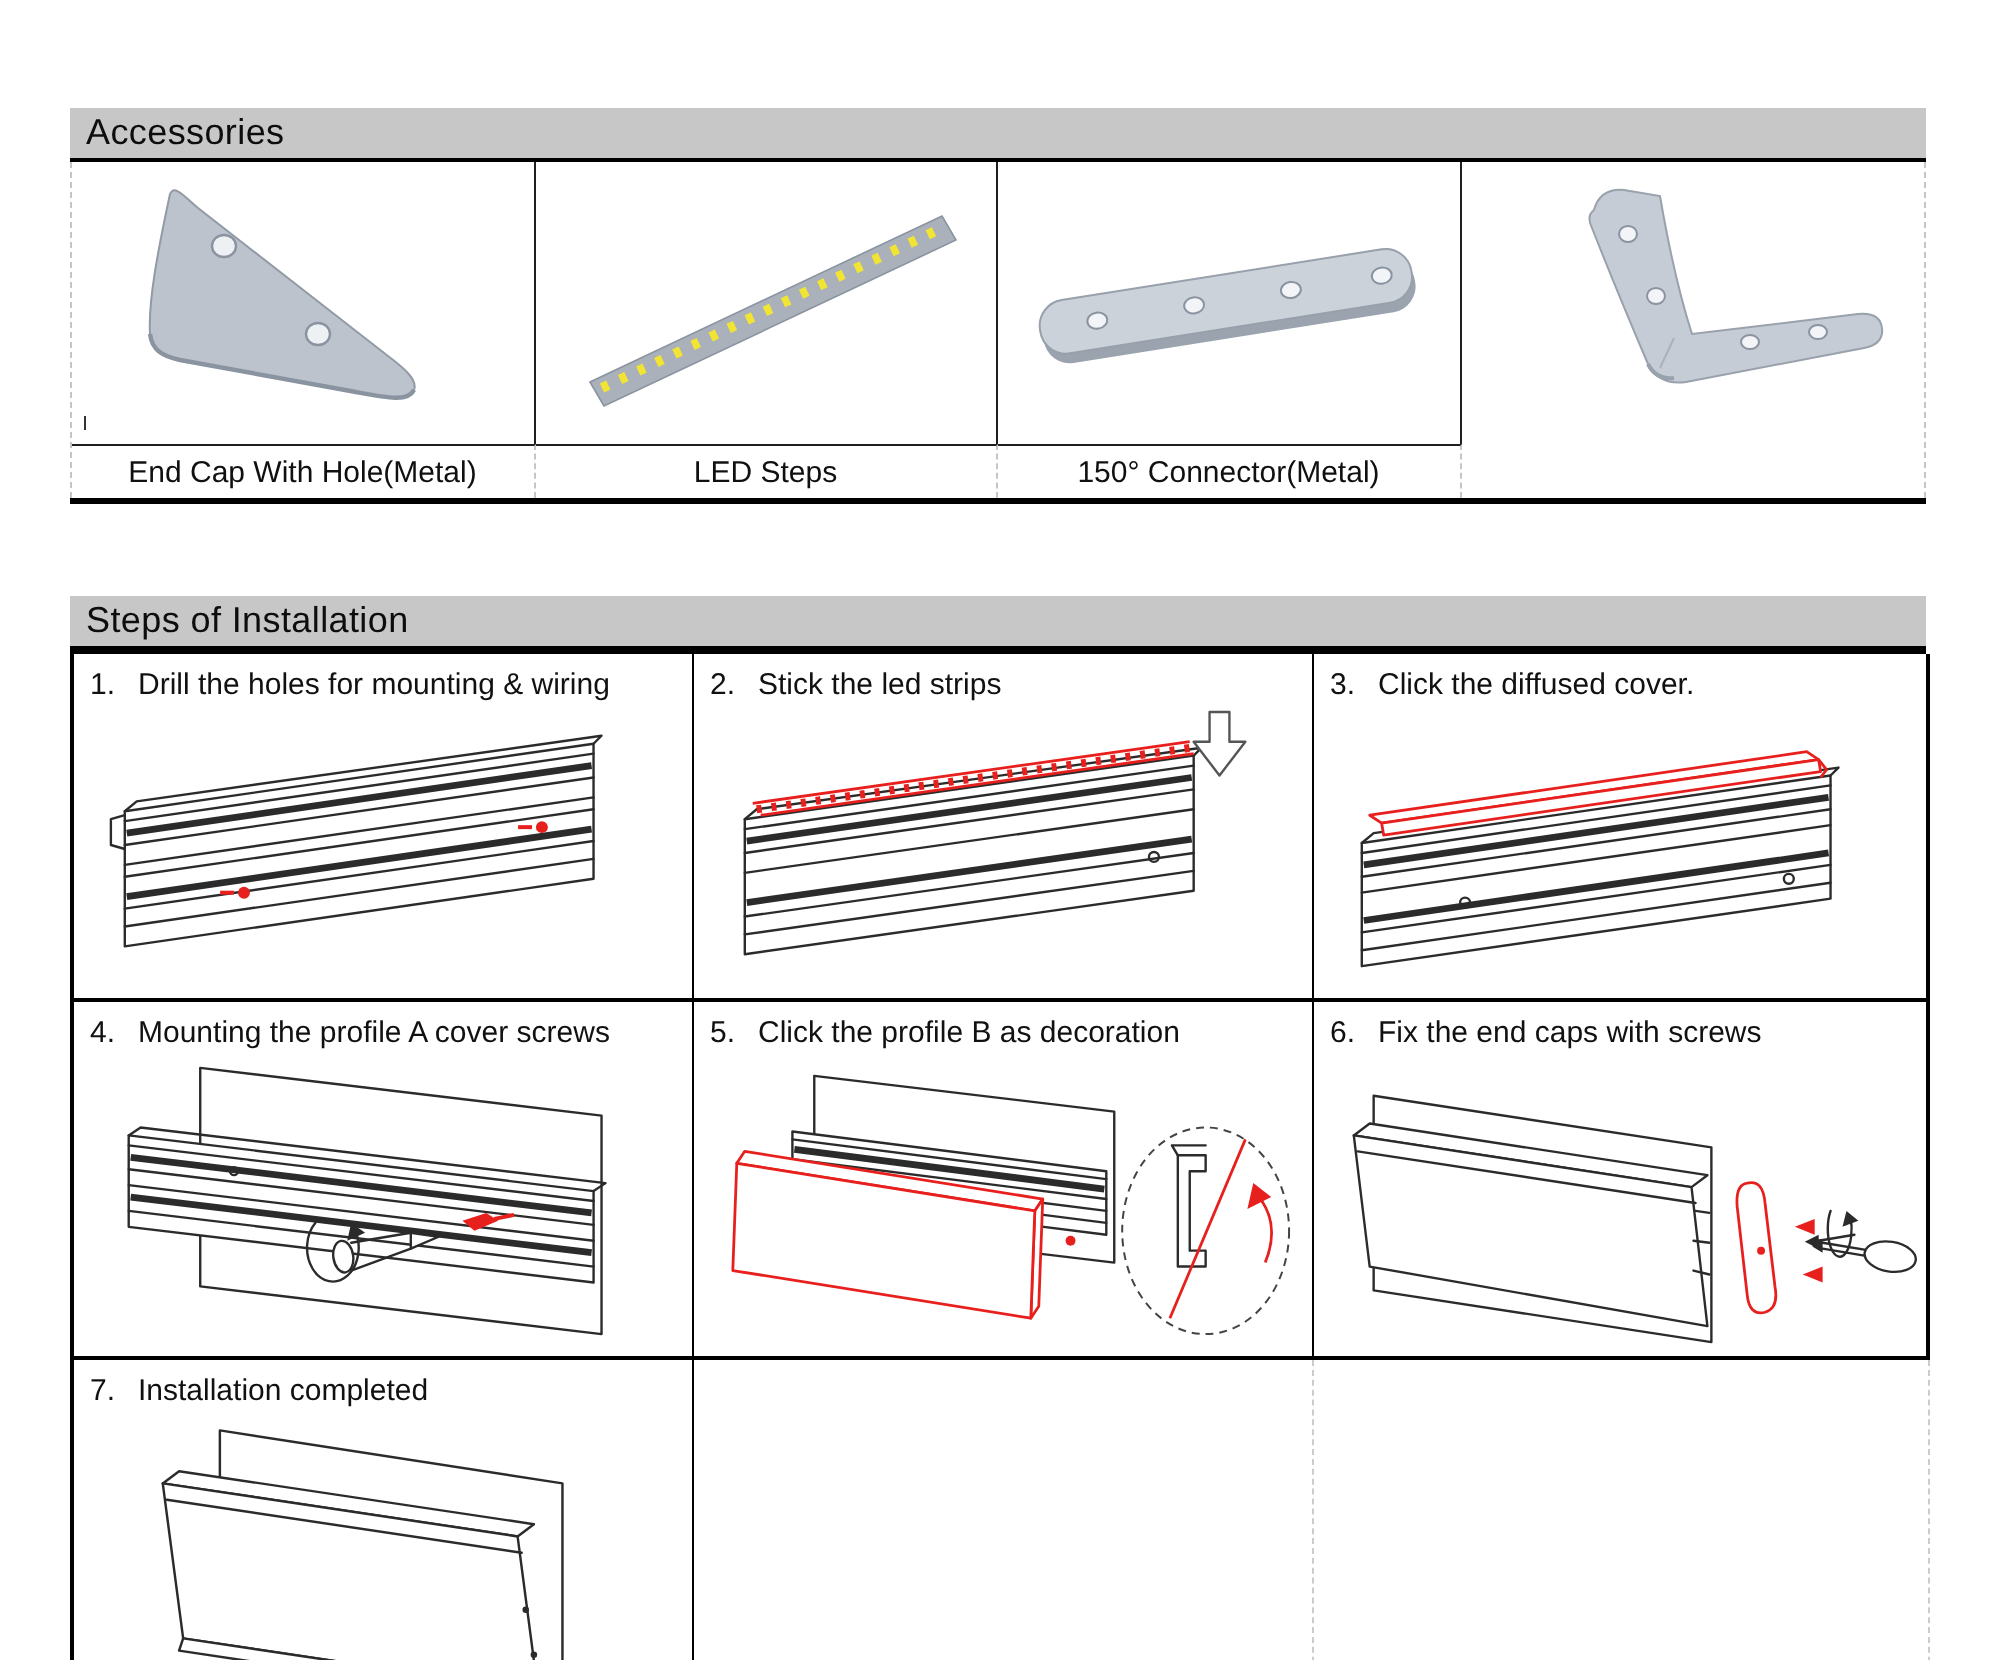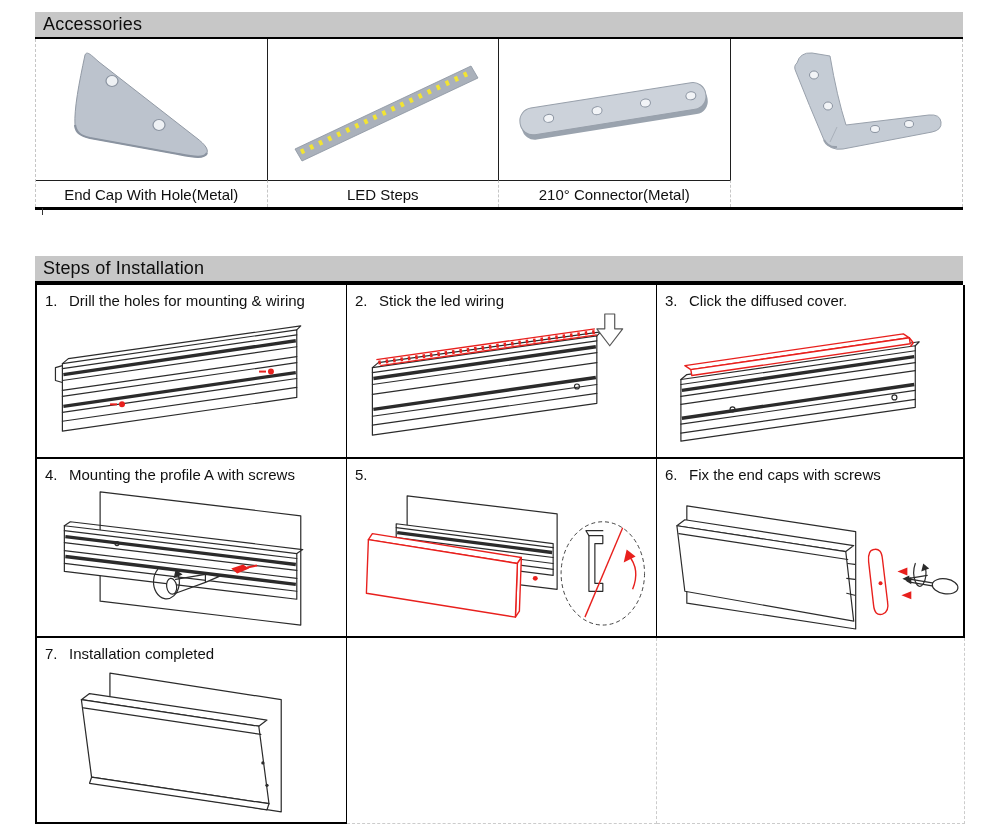--- a/index.html
+++ b/index.html
@@ -5,21 +5,21 @@
   html,body{margin:0;padding:0;}
   body{
     width:1000px;height:830px;background:#ffffff;position:relative;
     font-family:"Liberation Sans", sans-serif;color:#1b1b1b;
     -webkit-font-smoothing:antialiased;
   }
   .section{position:absolute;left:35px;width:928px;}
   .section-header{
     height:25px;background:#c7c7c7;border-bottom:2px solid #000;
     display:flex;align-items:center;padding-left:8px;box-sizing:content-box;
-    font-size:18px;color:#0d0d0d;letter-spacing:.2px;
+    font-size:18px;color:#0d0d0d;letter-spacing:.2px;margin-top:42px;
   }
   
   .acc-table{
     display:flex;border-left:1px dashed #c6c6c6;border-right:1px dashed #c6c6c6;
   }
   .acc-col{width:232px;box-sizing:border-box;display:flex;flex-direction:column;}
   .acc-col:not(:last-child) .acc-img{border-right:1px solid #1f1f1f;}
   .acc-col:not(:last-child) .acc-label{border-right:1px dashed #c6c6c6;}
   .acc-img{
     height:141px;box-sizing:border-box;display:flex;align-items:center;justify-content:center;
@@ -95,21 +95,21 @@
             <g transform="rotate(-9 113 66)">
               <rect x="19" y="57" width="188" height="27" rx="13" fill="#9aa3ae"></rect>
               <rect x="18" y="52" width="188" height="27" rx="13" fill="#ccd2da" stroke="#98a0ab" stroke-width="1"></rect>
               <ellipse cx="47" cy="65" rx="5" ry="4" fill="#f2f4f7" stroke="#8a93a0" stroke-width="1"></ellipse>
               <ellipse cx="96" cy="65" rx="5" ry="4" fill="#f2f4f7" stroke="#8a93a0" stroke-width="1"></ellipse>
               <ellipse cx="145" cy="65" rx="5" ry="4" fill="#f2f4f7" stroke="#8a93a0" stroke-width="1"></ellipse>
               <ellipse cx="191" cy="65" rx="5" ry="4" fill="#f2f4f7" stroke="#8a93a0" stroke-width="1"></ellipse>
             </g>
           </svg>
         </div>
-        <div class="acc-label">210° Connector(Metal)</div>
+        <div class="acc-label">150° Connector(Metal)</div>
       </div>
 
       <div class="acc-col">
         <div class="acc-img">
           <svg class="acc-svg" width="226" height="133" viewBox="0 0 226 133">
             <path d="M64,20 Q67,9 79,10 L97,13 Q104,54 113,82 L196,72 Q207,71 208,79 Q209,87 199,89 L110,106 Q97,108 91,97 Q76,62 63,29 Q60,23 64,20 Z" fill="#c5ccd5" stroke="#99a1ac" stroke-width="1"></path>
             <path d="M91,97 Q95,105 104,104" fill="none" stroke="#99a1ac" stroke-width="2"></path>
             <path d="M104,84 L97,99" fill="none" stroke="#aab1bb" stroke-width="1"></path>
             <ellipse cx="81" cy="32" rx="4.5" ry="4" fill="#f2f4f7" stroke="#8a93a0" stroke-width="1"></ellipse>
             <ellipse cx="95" cy="63" rx="4.5" ry="4" fill="#f2f4f7" stroke="#8a93a0" stroke-width="1"></ellipse>
@@ -152,21 +152,21 @@
         <circle class="redfill" cx="80" cy="95" r="3"></circle>
         <line x1="68" y1="95" x2="75" y2="95" stroke="#e8201d" stroke-width="2"></line>
         <circle class="redfill" cx="230" cy="62" r="3"></circle>
         <line x1="218" y1="62" x2="225" y2="62" stroke="#e8201d" stroke-width="2"></line>
       </svg>
     </div>
 
     <div class="cell b-r-solid b-b-solid">
       <div class="caption">
         <span class="num">2.</span>
-        <span>Stick the led wiring</span>
+        <span>Stick the led strips</span>
       </div>
       <svg viewBox="0 0 300 145">
         <polygon class="lnw" points="20,58 246,26 246,94 20,126"></polygon>
         <path class="ln" d="M20,58 L26,53 L250,22 L246,26"></path>
         <line class="ln" x1="20" y1="63" x2="246" y2="31"></line>
         <line class="band" x1="21" y1="69" x2="245" y2="37"></line>
         <line class="ln" x1="20" y1="75" x2="246" y2="43"></line>
         <line class="ln" x1="20" y1="85" x2="246" y2="53"></line>
         <line class="band" x1="21" y1="100" x2="245" y2="68"></line>
         <line class="ln" x1="20" y1="107" x2="246" y2="75"></line>
@@ -198,21 +198,21 @@
         <circle class="ln" cx="235" cy="88" r="2.5" fill="#fff"></circle>
         <polygon class="redw" points="24,56 244,24 250,28 30,60"></polygon>
         <polygon class="redw" points="30,60 250,28 251,34 31,66"></polygon>
         <path class="red" d="M250,28 l4,5 l-3,4"></path>
       </svg>
     </div>
 
     <div class="cell b-r-solid b-b-solid">
       <div class="caption">
         <span class="num">4.</span>
-        <span>Mounting the profile A with screws</span>
+        <span>Mounting the profile A cover screws</span>
       </div>
       <svg viewBox="0 0 300 150">
         <polygon class="lnw" points="58,8 260,32 260,142 58,118"></polygon>
         <polygon class="lnw" points="22,42 256,70 256,116 22,88"></polygon>
         <path class="ln" d="M22,42 L28,38 L262,66 L256,70"></path>
         <line class="ln" x1="22" y1="47" x2="256" y2="75"></line>
         <line class="band" x1="23" y1="53" x2="255" y2="81"></line>
         <line class="ln" x1="22" y1="59" x2="256" y2="87"></line>
         <line class="ln" x1="22" y1="67" x2="256" y2="95"></line>
         <line class="band" x1="23" y1="73" x2="255" y2="101"></line>
@@ -224,20 +224,21 @@
         <path class="ln" d="M116,86 a13,17 0 1 0 20,4" fill="none"></path>
         <polygon fill="#2b2b2b" points="134,86 141,91 132,95"></polygon>
         <polygon class="redfill" points="190,85 202,81 208,85 196,90"></polygon>
         <line x1="206" y1="84" x2="216" y2="82" stroke="#e8201d" stroke-width="2"></line>
       </svg>
     </div>
 
     <div class="cell b-r-solid b-b-solid">
       <div class="caption">
         <span class="num">5.</span>
+        <span>Click the profile B as decoration</span>
       </div>
       <svg viewBox="0 0 300 150">
         <polygon class="lnw" points="55,12 206,30 206,106 55,88"></polygon>
         <polygon class="lnw" points="44,40 202,60 202,92 44,72"></polygon>
         <line class="ln" x1="44" y1="44" x2="202" y2="64"></line>
         <line class="band" x1="45" y1="49" x2="201" y2="69"></line>
         <line class="ln" x1="44" y1="54" x2="202" y2="74"></line>
         <line class="ln" x1="44" y1="60" x2="202" y2="80"></line>
         <line class="ln" x1="44" y1="66" x2="202" y2="86"></line>
         <polygon class="redw" points="16,56 20,50 170,74 166,80"></polygon>

